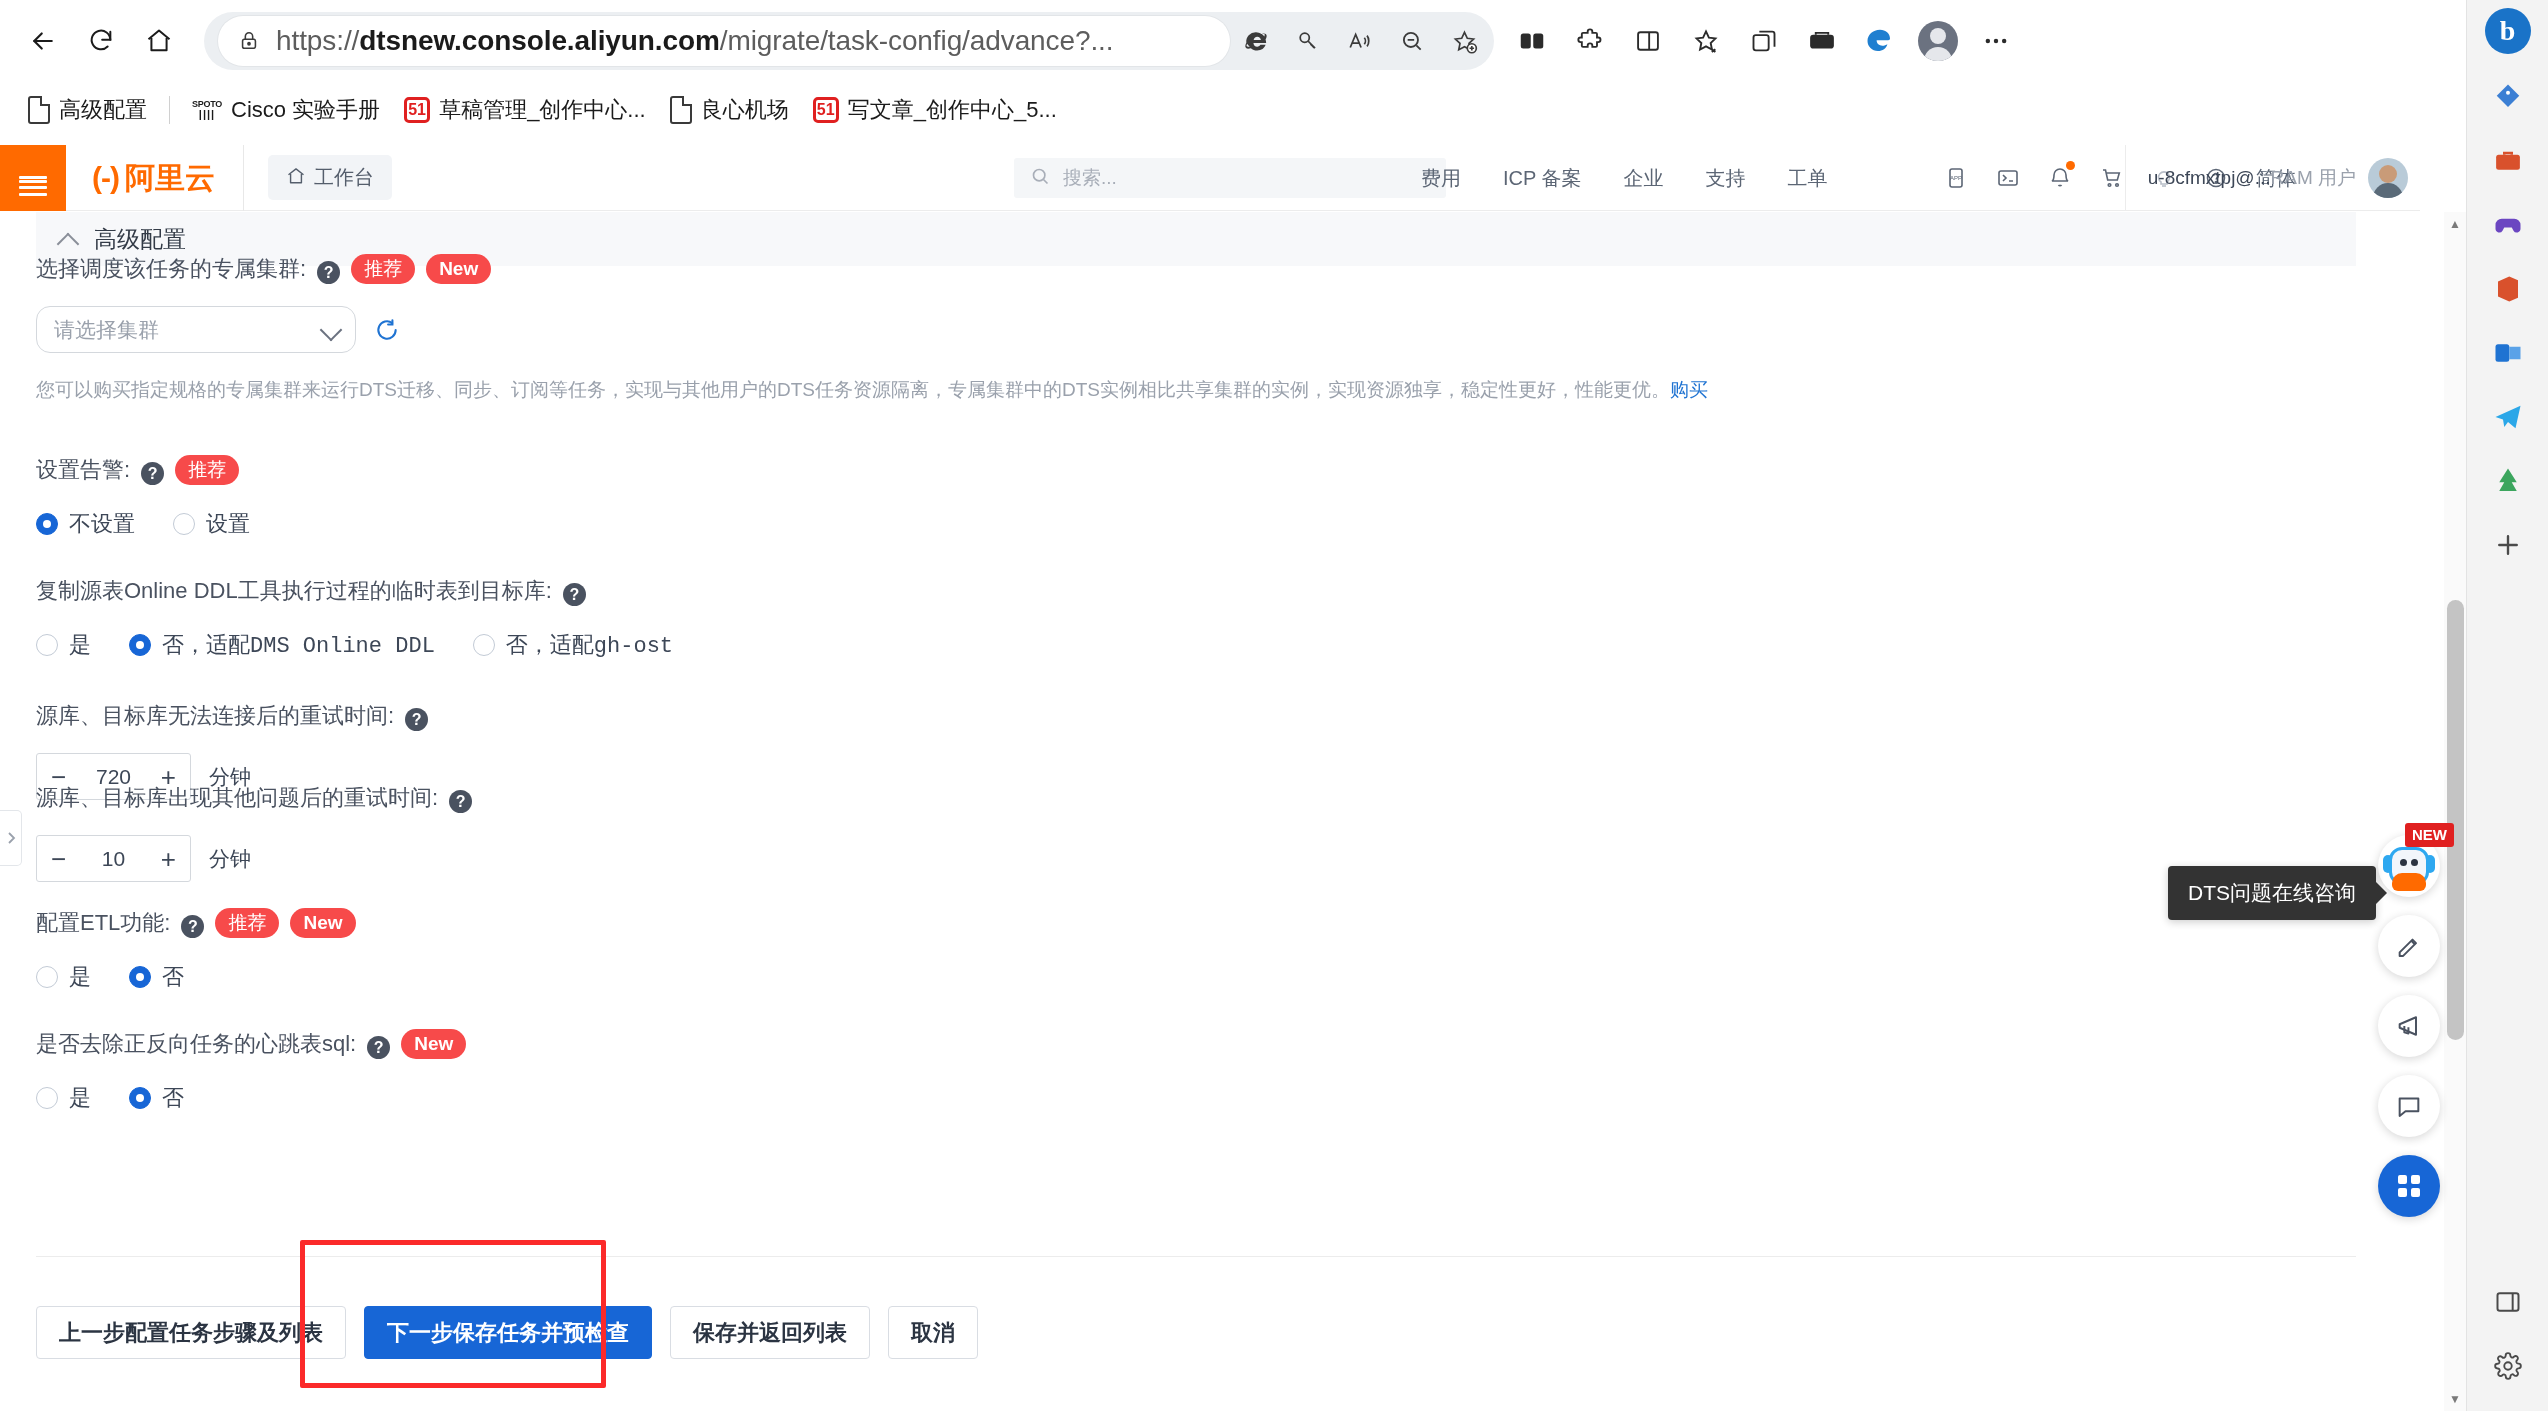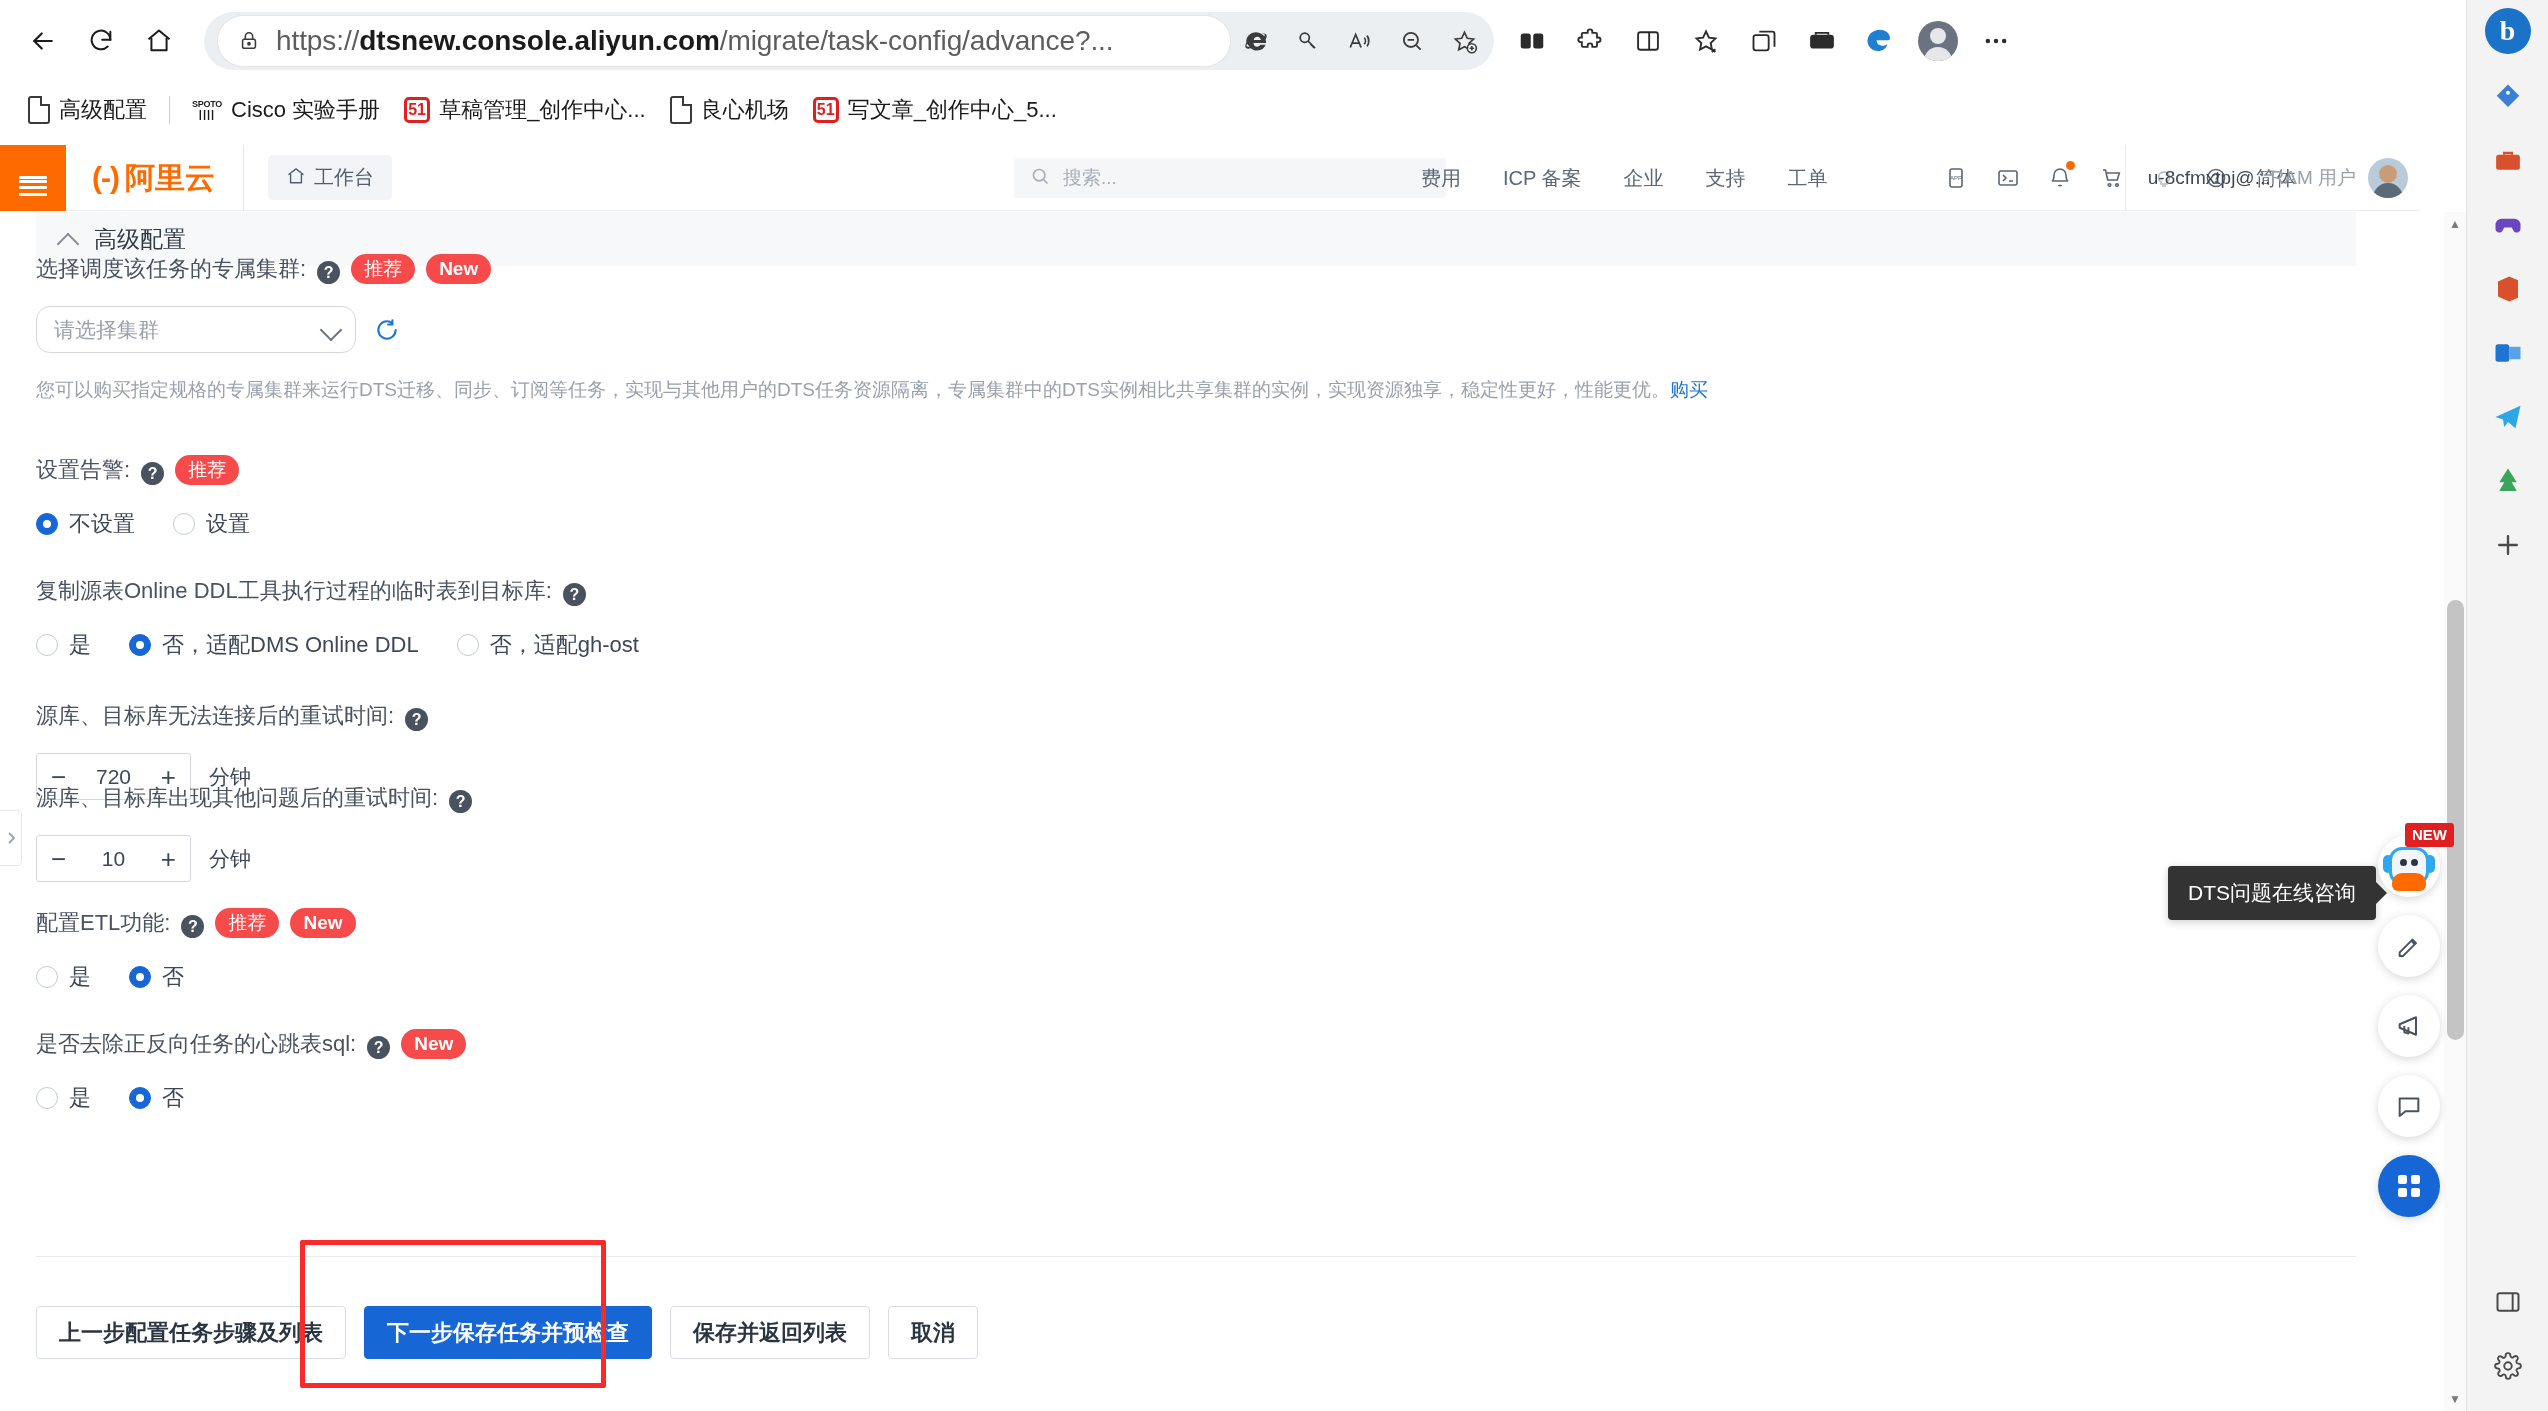--- a/index.html
+++ b/index.html
@@ -197,21 +197,21 @@
     border-right:2.5px solid #6b7280;border-bottom:2.5px solid #6b7280;
     transform:rotate(45deg);
   }
   .refresh-ic{width:26px;height:26px;color:#1f73d2;cursor:pointer;}
 
   .desc-text{
     font-size:19px;color:#9aa1ac;white-space:nowrap;
   }
   .desc-text a{color:#1f73d2;text-decoration:none;cursor:pointer;}
 
-  .radio-row{display:flex;align-items:center;gap:0;}
+  .radio-row{display:flex;align-items:center;gap:0;font-family:Liberation Mono, monospace;}
   .radio-item{display:flex;align-items:center;gap:11px;margin-right:38px;cursor:pointer;}
   .radio{
     width:22px;height:22px;border-radius:50%;border:1.5px solid #c3cbd6;background:#fff;
     flex:0 0 auto;position:relative;
   }
   .radio.checked{border:1.5px solid #1766d6;background:#1766d6;}
   .radio.checked::after{
     content:"";position:absolute;left:50%;top:50%;transform:translate(-50%,-50%);
     width:8px;height:8px;border-radius:50%;background:#fff;
   }

